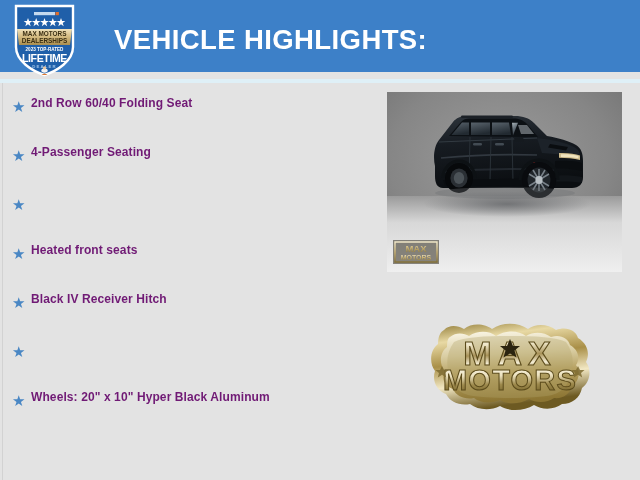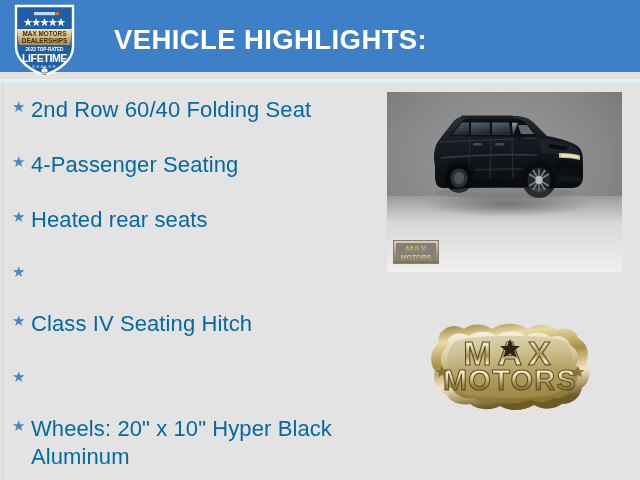--- a/index.html
+++ b/index.html
@@ -92,23 +92,23 @@
     width: 23px;
     color: #4a87c4;
     font-size: 15px;
     line-height: 22px;
     text-align: left;
     padding-left: 4px;
     box-sizing: border-box;
   }
   .hl-label {
     flex: 1 1 auto;
-    color: #0369a1;
-    font-size: 22px;
-    font-weight: normal;
+    color: #701a75;
+    font-size: 12px;
+    font-weight: bold;
     letter-spacing: 0.1px;
   }
 
   
   .vehicle-photo {
     position: absolute;
     left: 387px;
     top: 92px;
     width: 235px;
     height: 180px;
@@ -187,30 +187,30 @@
     <span class="hl-label">2nd Row 60/40 Folding Seat</span>
   </div>
 
   <div class="hl-item">
     <span class="hl-star">★</span>
     <span class="hl-label">4-Passenger Seating</span>
   </div>
 
   <div class="hl-item">
     <span class="hl-star">★</span>
-    <span class="hl-label">Heated rear seats</span>
-  </div>
-
-  <div class="hl-item">
-    <span class="hl-star">★</span>
-  </div>
-
-  <div class="hl-item">
-    <span class="hl-star">★</span>
-    <span class="hl-label">Class IV Seating Hitch</span>
+  </div>
+
+  <div class="hl-item">
+    <span class="hl-star">★</span>
+    <span class="hl-label">Heated front seats</span>
+  </div>
+
+  <div class="hl-item">
+    <span class="hl-star">★</span>
+    <span class="hl-label">Black IV Receiver Hitch</span>
   </div>
 
   <div class="hl-item">
     <span class="hl-star">★</span>
   </div>
 
   <div class="hl-item">
     <span class="hl-star">★</span>
     <span class="hl-label">Wheels: 20" x 10" Hyper Black Aluminum</span>
   </div>

